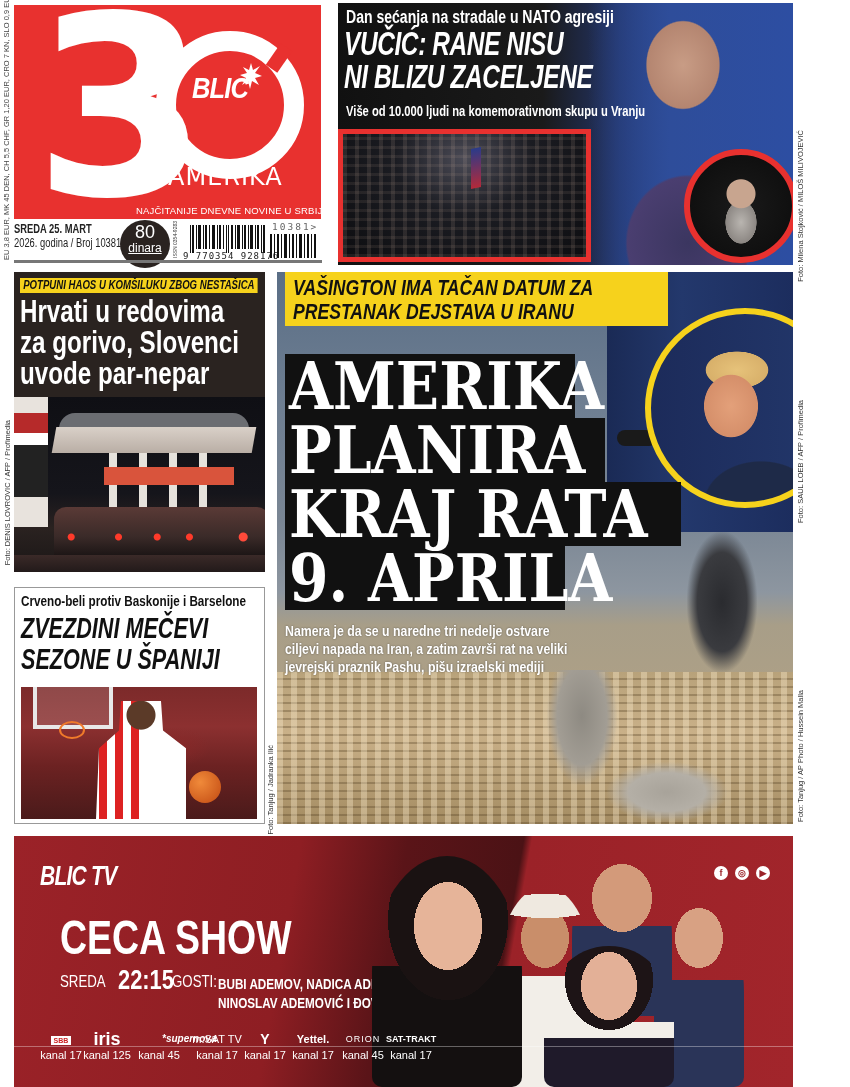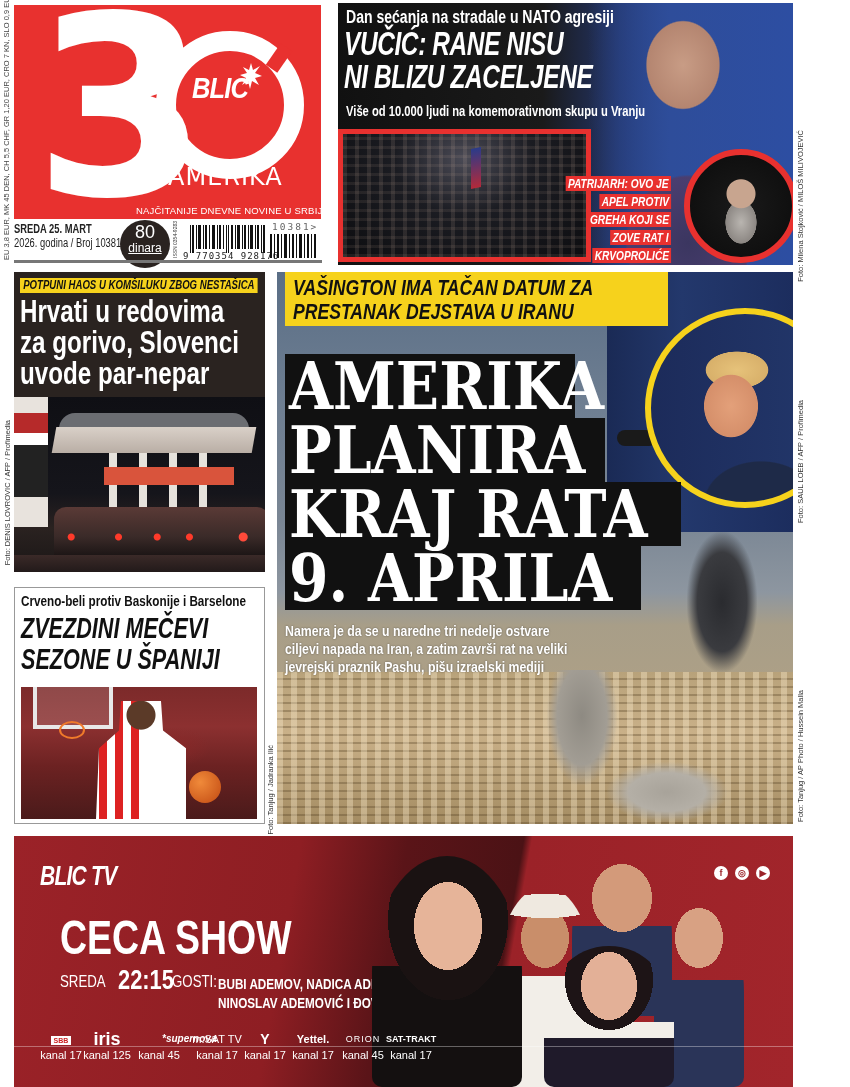--- a/index.html
+++ b/index.html
@@ -190,27 +190,20 @@
   <div class="kicker-1">Dan sećanja na stradale u NATO agresiji</div>
   <div class="head-1">
     <div>VUČIĆ: RANE NISU</div>
     <div>NI BLIZU ZACELJENE</div>
   </div>
   <div class="sub-1">Više od 10.000 ljudi na komemorativnom skupu u Vranju</div>
   <div class="crowd">
     <div class="crowd-rows"></div>
     <div class="flag"></div>
   </div>
-  <div class="patr-quote">
-    <span>PATRIJARH: OVO JE</span><br>
-    <span>APEL PROTIV</span><br>
-    <span>GREHA KOJI SE</span><br>
-    <span>ZOVE RAT I</span><br>
-    <span>KRVOPROLIĆE</span>
-  </div>
   <div class="patriarch"></div>
 </div>
 <div class="credit-v" style="left: 796px; top: 130px;">Foto: Milena Stojković / MILOŠ MILIVOJEVIĆ</div>
 
 <div id="story-fuel" class="abs">
   <div class="fuel-kicker">POTPUNI HAOS U KOMŠILUKU ZBOG NESTAŠICA</div>
   <div class="fuel-head">
     <div>Hrvati u redovima</div>
     <div>za gorivo, Slovenci</div>
     <div>uvode par-nepar</div>
@@ -251,21 +244,21 @@
   <div class="mic"></div>
   <div class="trump-circle"></div>
   <div class="main-kicker">
     <div>VAŠINGTON IMA TAČAN DATUM ZA</div>
     <div>PRESTANAK DEJSTAVA U IRANU</div>
   </div>
   <div class="main-head">
     <div style="width: 290px;"><span class="l">AMERIKA</span></div>
     <div style="width: 320px;"><span class="l">PLANIRA</span></div>
     <div style="width: 396px;"><span class="l">KRAJ RATA</span></div>
-    <div style="width: 356px;"><span class="l">9. APRILA</span></div>
+    <div style="width: 280px;"><span class="l">9. APRILA</span></div>
   </div>
   <div class="main-deck">
     <div>Namera je da se u naredne tri nedelje ostvare</div>
     <div>ciljevi napada na Iran, a zatim završi rat na veliki</div>
     <div>jevrejski praznik Pashu, pišu izraelski mediji</div>
   </div>
 </div>
 <div class="credit-v" style="left: 796px; top: 400px;">Foto: SAUL LOEB / AFP / Profimedia</div>
 <div class="credit-v" style="left: 796px; top: 690px;">Foto: Tanjug / AP Photo / Hussein Malla</div>
 

